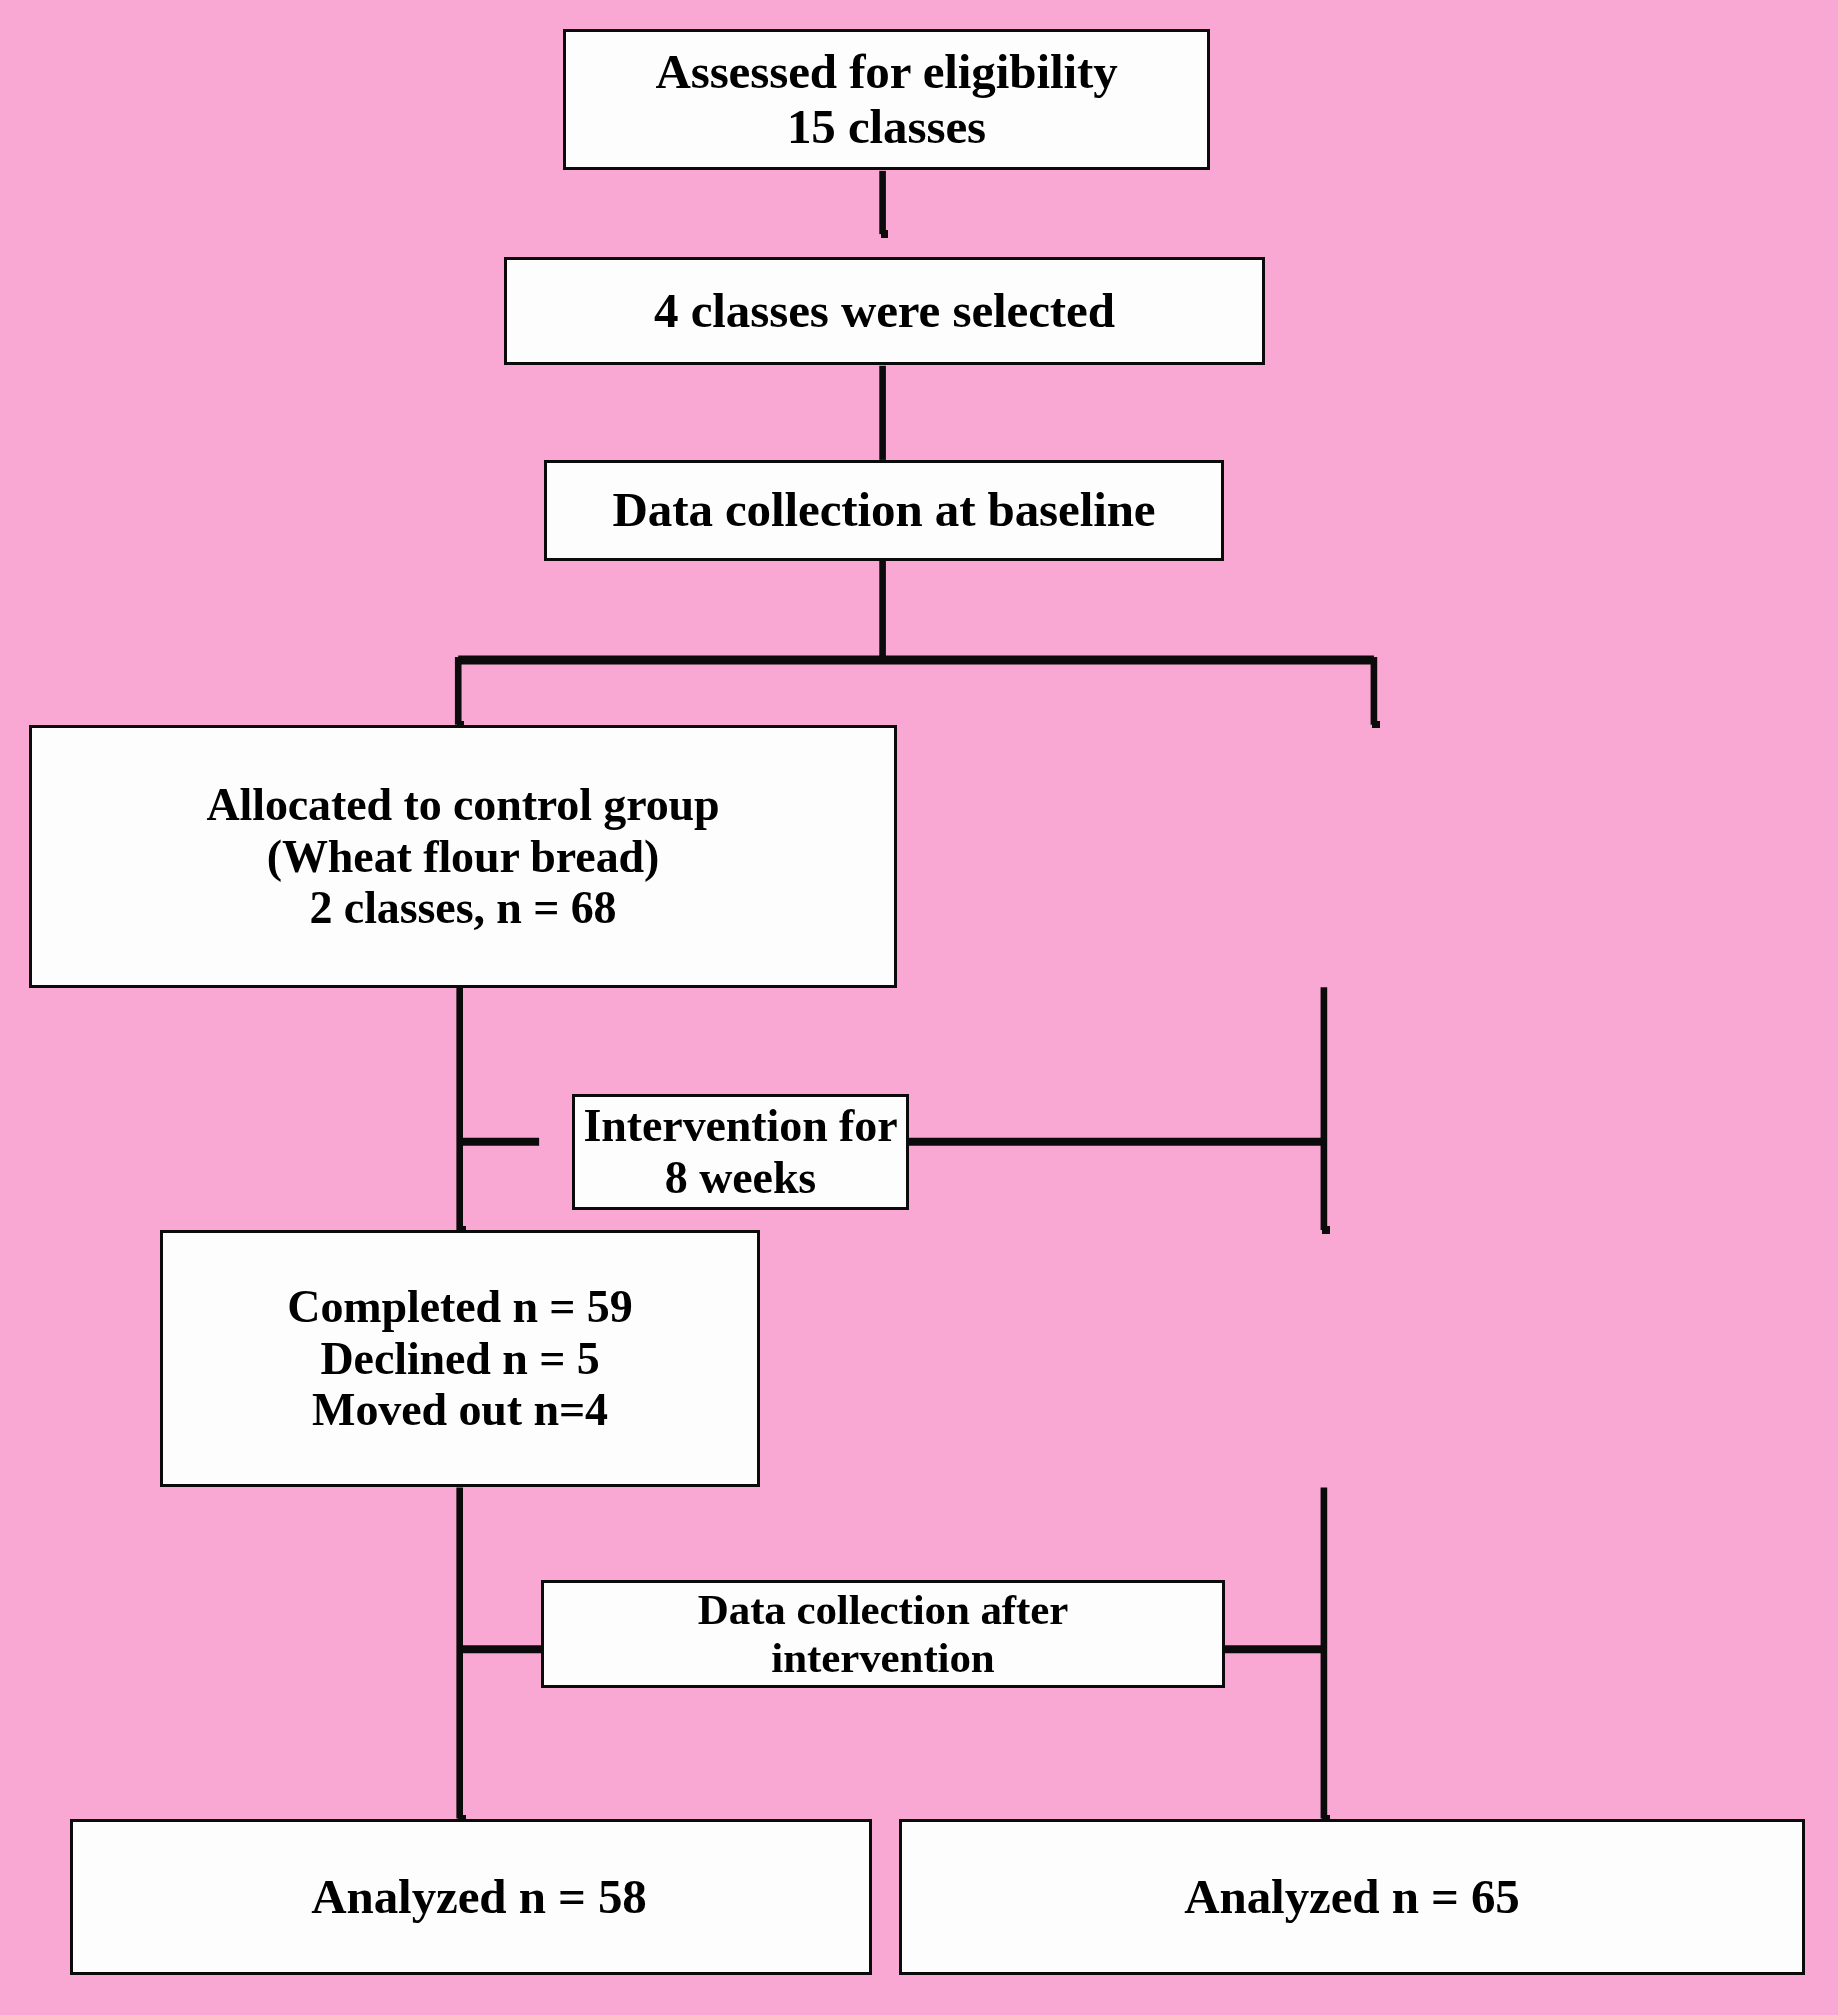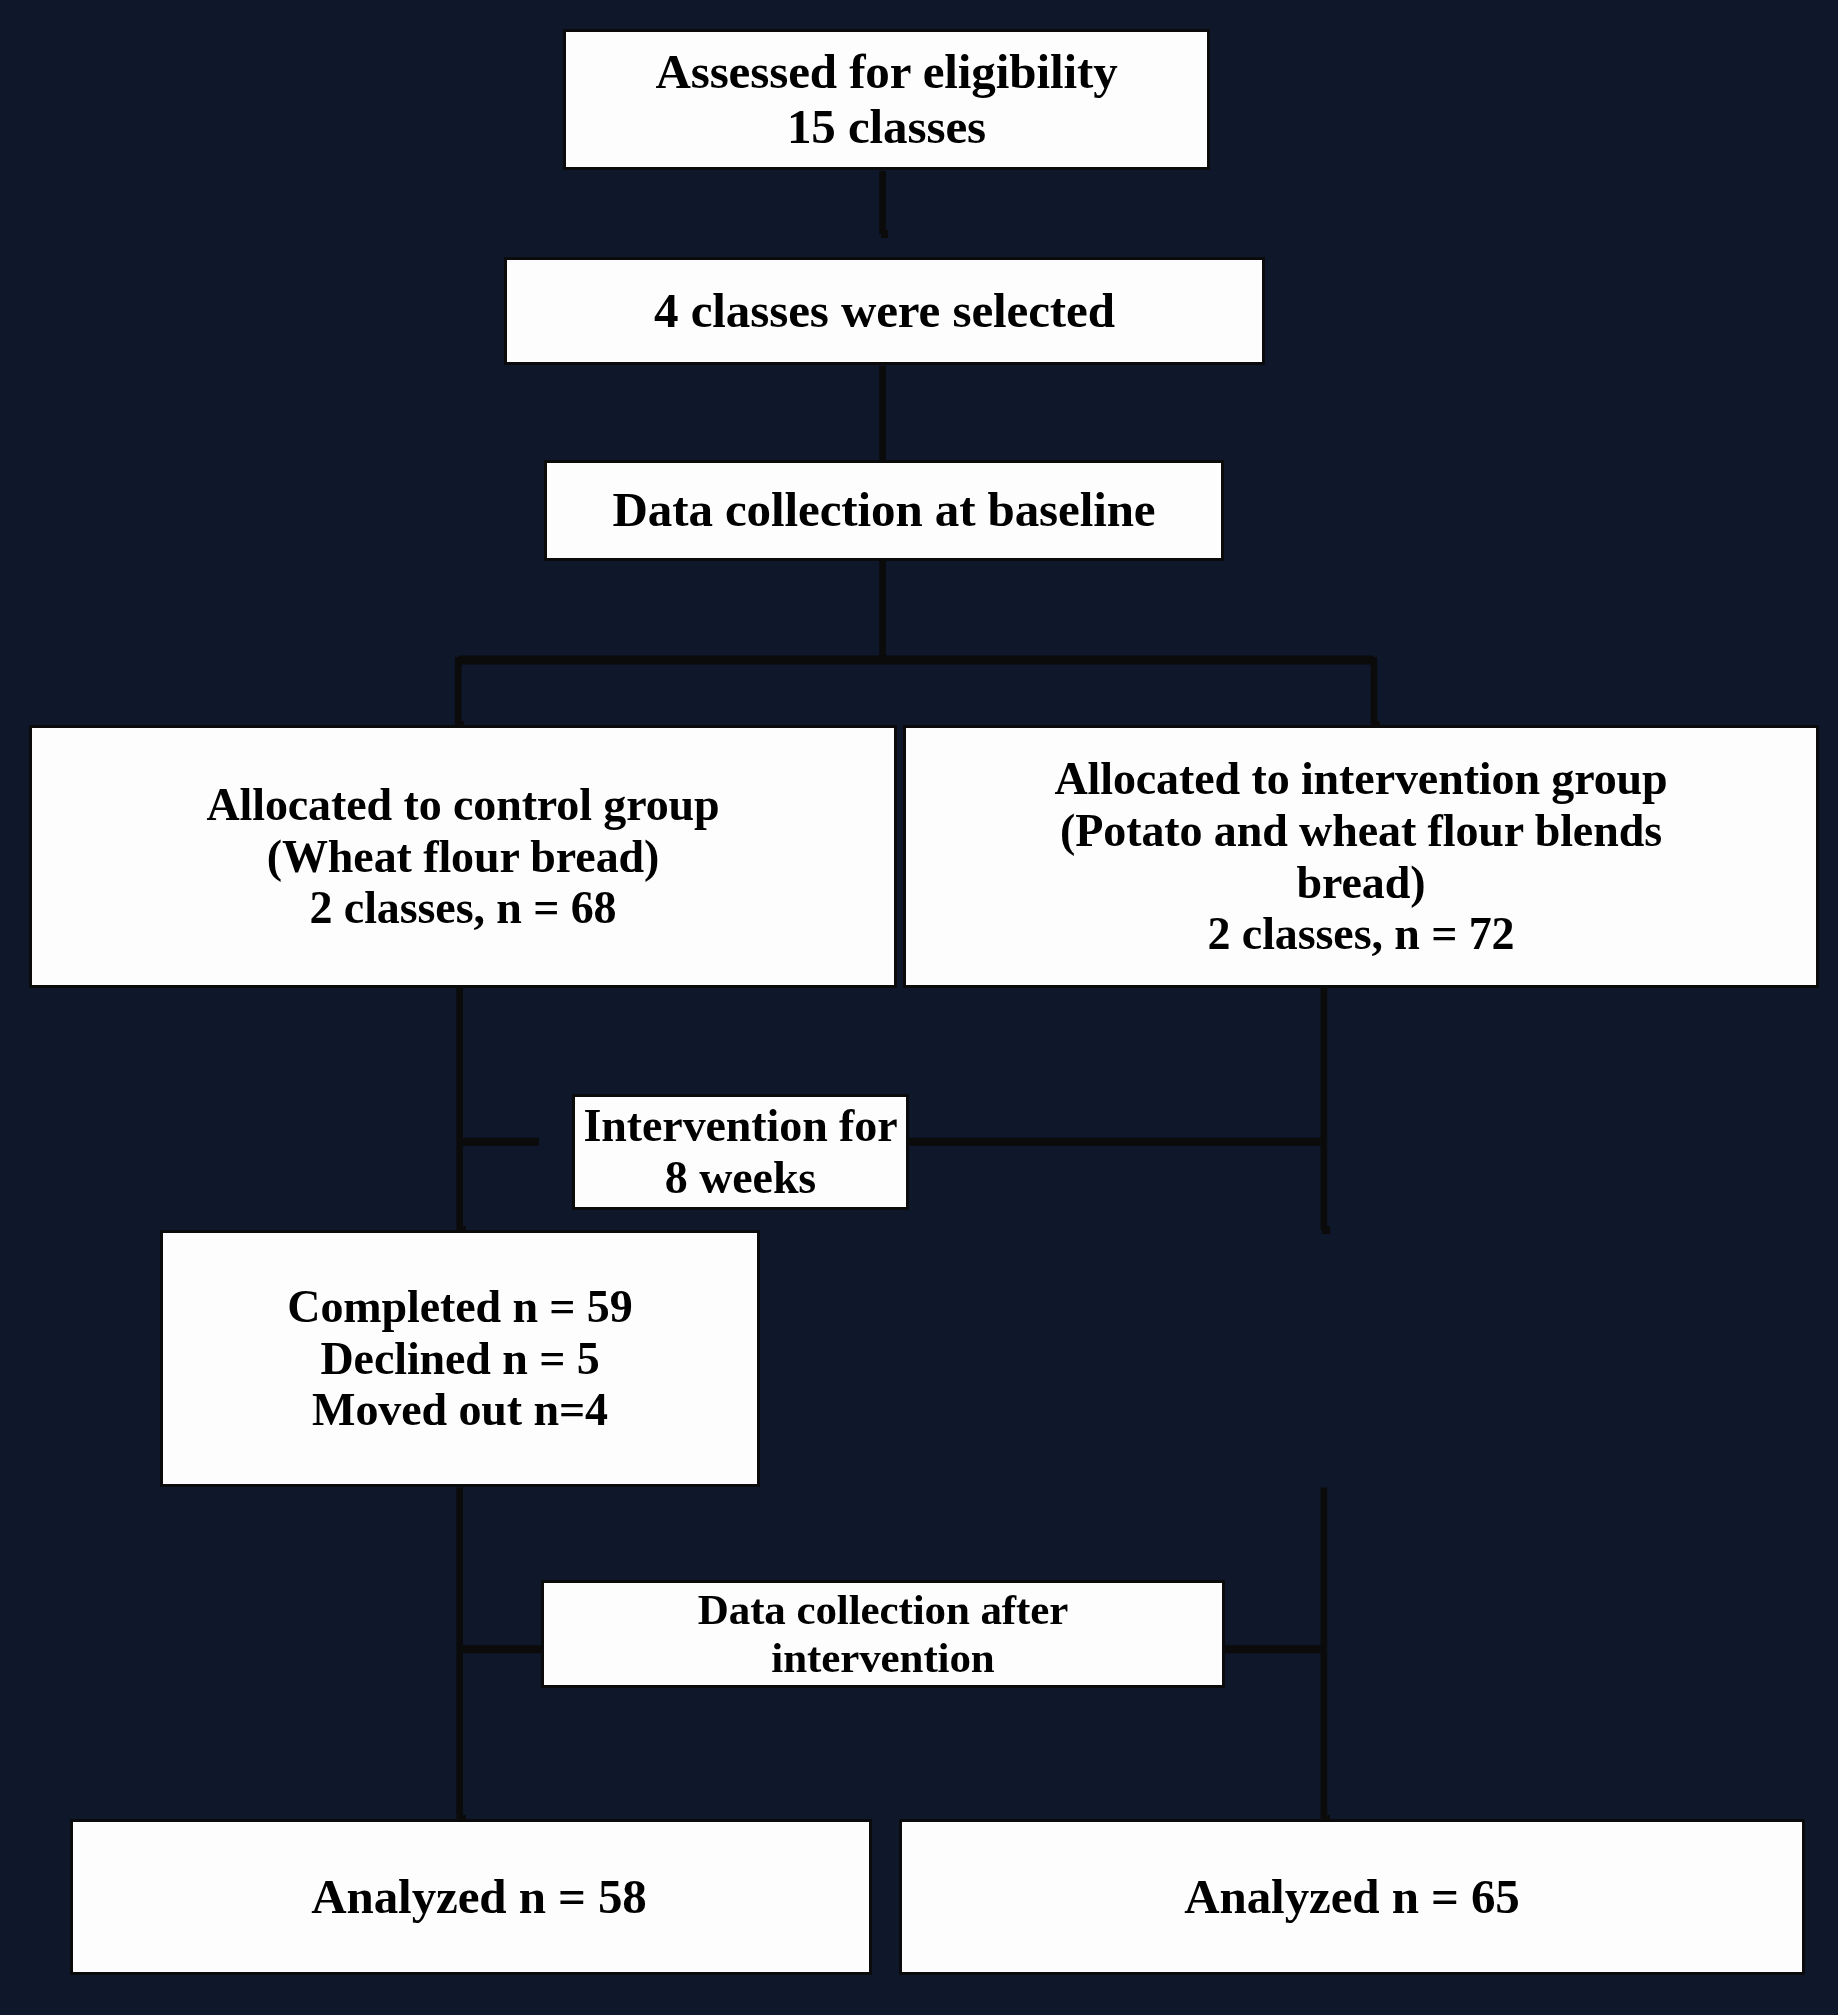--- a/index.html
+++ b/index.html
@@ -1,17 +1,17 @@
 <!DOCTYPE html>
 <html style="font-size:11.8px"><head>
 <meta charset="utf-8">
 <style>
   html,body{margin:0;padding:0;background:#ffffff;}
   body{font-family:"Liberation Serif","DejaVu Serif",serif;}
-  #stage{position:relative;width:1838px;height:2015px;background:#0f172a;overflow:hidden;}
+  #stage{position:relative;width:1838px;height:2015px;background:#f9a8d4;overflow:hidden;}
   svg#wires{position:absolute;left:0;top:0;width:1838px;height:2015px;}
   .node{
     position:absolute;
     box-sizing:border-box;
     background:#fdfdfd;
     border:3.7px solid #0b0b0b;
     display:flex;
     align-items:center;
     justify-content:center;
     text-align:center;
@@ -82,26 +82,20 @@
   <div class="node" style="left:544px;top:460px;width:680px;height:101px;">
     <span class="txt f-big">Data collection at baseline</span>
   </div>
 
   <div class="node" style="left:11px;top:725px;width:868px;height:263px;margin-left:18px;">
     <span class="txt f-mid">Allocated to control group
 (Wheat flour bread)
 2 classes, n = 68</span>
   </div>
 
-  <div class="node" style="left:903px;top:725px;width:916px;height:263px;">
-    <span class="txt f-mid">Allocated to intervention group
-(Potato and wheat flour blends
-bread)
-2 classes, n = 72</span>
-  </div>
 
   <div class="node" style="left:537px;top:1094px;width:337px;height:116px;margin-left:35px;">
     <span class="txt f-mid">Intervention for 8 weeks</span>
   </div>
 
   <div class="node" style="left:160px;top:1230px;width:600px;height:257px;">
     <span class="txt f-mid">Completed n = 59
 Declined n = 5
 Moved out n=4</span>
   </div>

